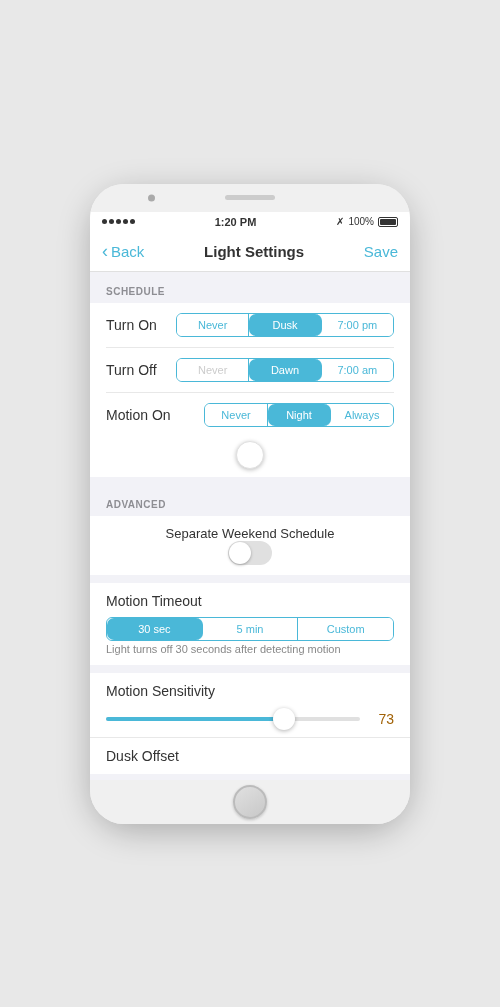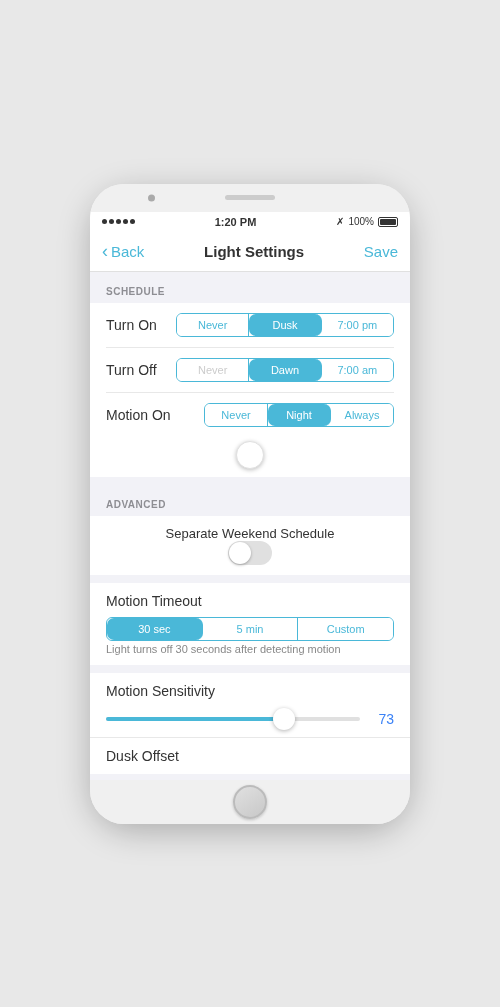--- a/index.html
+++ b/index.html
@@ -285,21 +285,21 @@
       background: #fff;
       border-radius: 50%;
       box-shadow: 0 1px 4px rgba(0,0,0,0.3);
       position: absolute;
       top: 50%;
       left: 70%;
       transform: translate(-50%, -50%);
     }
     .slider-value {
       font-size: 14px;
-      color: #3b82f6;
+      color: #a16207;
       min-width: 24px;
       text-align: right;
     }
 
     
     .dusk-row {
       background: #fff;
       padding: 10px 16px;
       border-top: 1px solid #e8e8e8;
       font-size: 14px;

